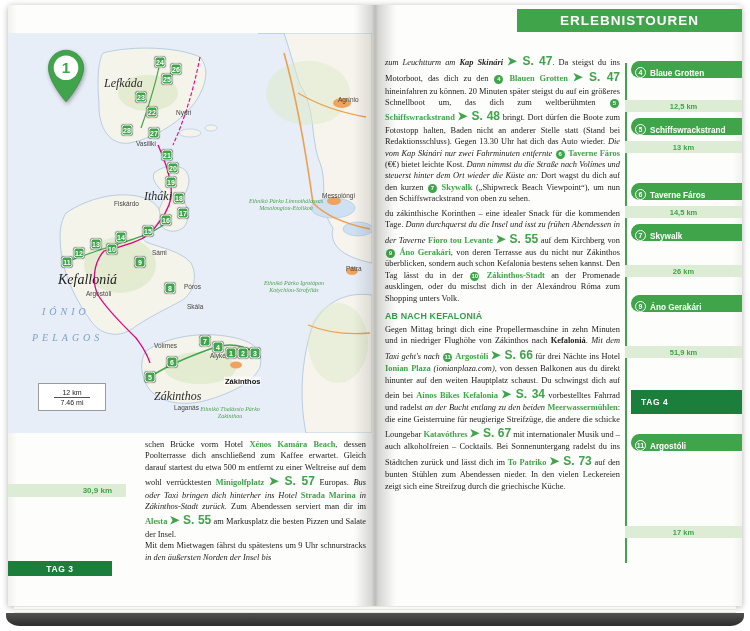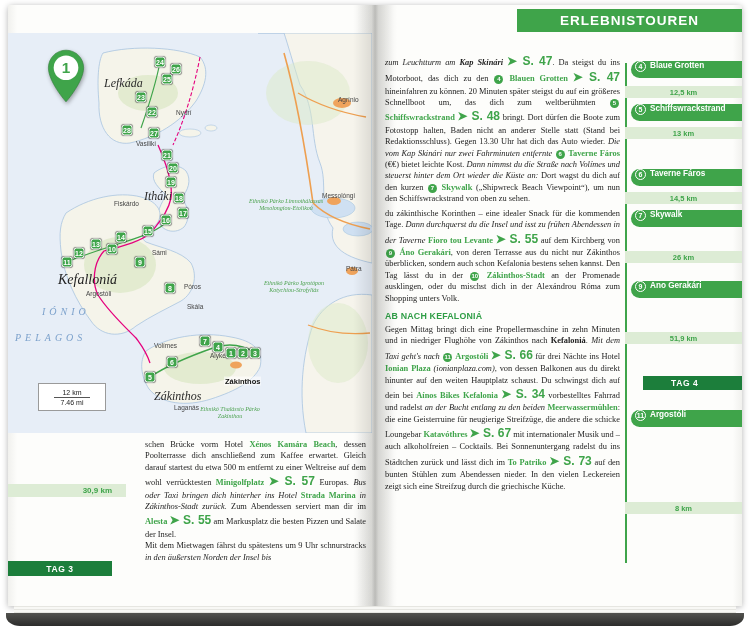--- a/index.html
+++ b/index.html
@@ -53,27 +53,27 @@
   .circ{display:inline-flex;width:9px;height:9px;border-radius:50%;background:#3fa44a;color:#fff;
     font:bold 6px/9px "Liberation Sans",sans-serif;justify-content:center;vertical-align:0px;margin:0 1px;}
 
   
   .header-bar{position:absolute;right:0;top:4px;width:225px;height:23px;background:#3fa44a;color:#fff;display:flex;
     align-items:center;justify-content:center;font:bold 13.5px "Liberation Sans",sans-serif;letter-spacing:1px;}
   .text-col-right{position:absolute;left:10px;top:48px;width:235px;}
   .sidebar{position:absolute;right:0;top:56px;width:117px;}
   .sidebar-line{position:absolute;left:0;top:2px;width:2px;height:500px;background:#3fa44a;}
   .sb-stop{position:relative;margin-left:6px;height:17px;background:#3fa44a;border-radius:9px 0 0 9px;display:flex;
-    align-items:flex-start;gap:4px;padding-left:4px;color:#fff;font:bold 8.2px "Liberation Sans",sans-serif;}
+    align-items:flex-end;gap:4px;padding-left:4px;color:#fff;font:bold 8.2px "Liberation Sans",sans-serif;}
   .sb-circ{width:11px;height:11px;border:1px solid #fff;border-radius:50%;display:flex;align-items:center;
     justify-content:center;font:bold 7px/7px "Liberation Sans",sans-serif;flex:none;}
   .sb-dist{position:relative;height:12px;background:#ddecd5;color:#3fa44a;font:bold 7.5px "Liberation Sans",sans-serif;
     display:flex;align-items:center;justify-content:center;}
-  .sb-tag{position:relative;margin-left:18px;height:14px;background:#1c7e3b;color:#fff;
-    font:bold 8.5px "Liberation Sans",sans-serif;display:flex;align-items:center;padding-left:28px;letter-spacing:.6px;}
+  .sb-tag{position:relative;margin-left:6px;height:24px;background:#1c7e3b;color:#fff;
+    font:bold 8.5px "Liberation Sans",sans-serif;display:flex;align-items:center;padding-left:10px;letter-spacing:.6px;}
 
   .pagenum{position:absolute;bottom:6px;left:0;width:100%;text-align:center;}
   .pagenum span{display:inline-block;font:bold 10px "Liberation Sans",sans-serif;color:#222;padding:0 7px 3px;border-bottom:2px solid #3fa44a;}
 </style>
 </head>
 <body>
 
 <div class="book">
   <div class="spread">
 
@@ -125,21 +125,21 @@
           <path d="M59,229 C75,222 95,216 113,210 C130,205 145,200 158,190" fill="none" stroke="#3fa44a" stroke-width="1.2"></path>
         </svg>
 
         <div id="map-overlay">
             <div class="map-label lbl-island" style="left: 96px; top: 50px;">Lefkáda</div>
             <div class="map-label lbl-island" style="left: 136px; top: 163px;">Itháki</div>
             <div class="map-label lbl-island-big" style="left: 50px; top: 247px;">Kefalloniá</div>
             <div class="map-label lbl-island" style="left: 146px; top: 363px;">Zákinthos</div>
             <div class="map-label lbl-town-bold" style="left: 216px; top: 348px;">Zákinthos</div>
             <div class="map-label lbl-sea" style="left: 34px; top: 278px;">IÓNIO</div>
-            <div class="map-label lbl-sea" style="left: 7px; top: 304px;">PELAGOS</div>
+            <div class="map-label lbl-sea" style="left: 24px; top: 304px;">PELAGOS</div>
             <div class="map-label lbl-town" style="left: 168px; top: 79px;">Nydrí</div>
             <div class="map-label lbl-town" style="left: 128px; top: 110px;">Vasilikí</div>
             <div class="map-label lbl-town" style="left: 106px; top: 170px;">Fiskárdo</div>
             <div class="map-label lbl-town" style="left: 144px; top: 219px;">Sámi</div>
             <div class="map-label lbl-town" style="left: 78px; top: 260px;">Argostóli</div>
             <div class="map-label lbl-town" style="left: 176px; top: 253px;">Póros</div>
             <div class="map-label lbl-town" style="left: 179px; top: 273px;">Skála</div>
             <div class="map-label lbl-town" style="left: 146px; top: 312px;">Volímes</div>
             <div class="map-label lbl-town" style="left: 202px; top: 322px;">Alykés</div>
             <div class="map-label lbl-town" style="left: 166px; top: 374px;">Laganás</div>
@@ -218,21 +218,21 @@
         <p class="para"><span class="seg-n">Gegen Mittag bringt dich eine Propellermaschine in zehn Minuten und in niedriger Flughöhe von Zákinthos nach </span><span class="seg-b">Kefaloniá</span><span class="seg-n">. </span><span class="seg-i">Mit dem Taxi geht's nach </span><span class="circ">11</span><span class="seg-gb"> Argostóli </span><span class="seg-g">➤ S. 66</span><span class="seg-n"> für drei Nächte ins Hotel </span><span class="seg-gb">Ionian Plaza </span><span class="seg-i">(ionianplaza.com)</span><span class="seg-n">, von dessen Balkonen aus du direkt hinunter auf den weiten Hauptplatz schaust. Du schwingst dich auf dein bei </span><span class="seg-gb">Aínos Bikes Kefalonia </span><span class="seg-g">➤ S. 34</span><span class="seg-n"> vorbestelltes Fahrrad und radelst </span><span class="seg-i">an der Bucht entlang zu den beiden </span><span class="seg-gb">Meerwassermühlen</span><span class="seg-n">: die eine Geisterruine für neugierige Streifzüge, die andere die schicke Loungebar </span><span class="seg-gb">Katavóthres </span><span class="seg-g">➤ S. 67</span><span class="seg-n"> mit internationaler Musik und – auch alkoholfreien – Cocktails. Bei Sonnenuntergang radelst du ins Städtchen zurück und lässt dich im </span><span class="seg-gb">To Patriko </span><span class="seg-g">➤ S. 73</span><span class="seg-n"> auf den bunten Stühlen zum Abendessen nieder. In den vielen Leckereien zeigt sich eine Streifzug durch die griechische Küche.</span></p>
       </div>
 
       <div class="sidebar">
         <div class="sidebar-line"></div>
         <div id="sidebar-items">
             <div class="sb-stop" style="margin-top: 0px;">
               <span class="sb-circ">4</span>
               <span>Blaue Grotten</span>
             </div>
-            <div class="sb-dist" style="margin-top: 8px;">12,5 km</div>
+            <div class="sb-dist" style="margin-top: 22px;">12,5 km</div>
             <div class="sb-stop" style="margin-top: 6px;">
               <span class="sb-circ">5</span>
               <span>Schiffswrackstrand</span>
             </div>
             <div class="sb-dist" style="margin-top: 6px;">13 km</div>
             <div class="sb-stop" style="margin-top: 30px;">
               <span class="sb-circ">6</span>
               <span>Taverne Fáros</span>
             </div>
             <div class="sb-dist" style="margin-top: 6px;">14,5 km</div>
@@ -244,21 +244,21 @@
             <div class="sb-stop" style="margin-top: 18px;">
               <span class="sb-circ">9</span>
               <span>Áno Gerakári</span>
             </div>
             <div class="sb-dist" style="margin-top: 34px;">51,9 km</div>
             <div class="sb-tag" style="margin-top: 32px;">TAG 4</div>
             <div class="sb-stop" style="margin-top: 20px;">
               <span class="sb-circ">11</span>
               <span>Argostóli</span>
             </div>
-            <div class="sb-dist" style="margin-top: 75px;">8 km</div>
+            <div class="sb-dist" style="margin-top: 75px;">17 km</div>
           </div>
       </div>
 
     </div>
 
     <div class="gutter"></div>
   </div>
 
   <div class="book-bottom"></div>
   <div class="book-cover"></div>

